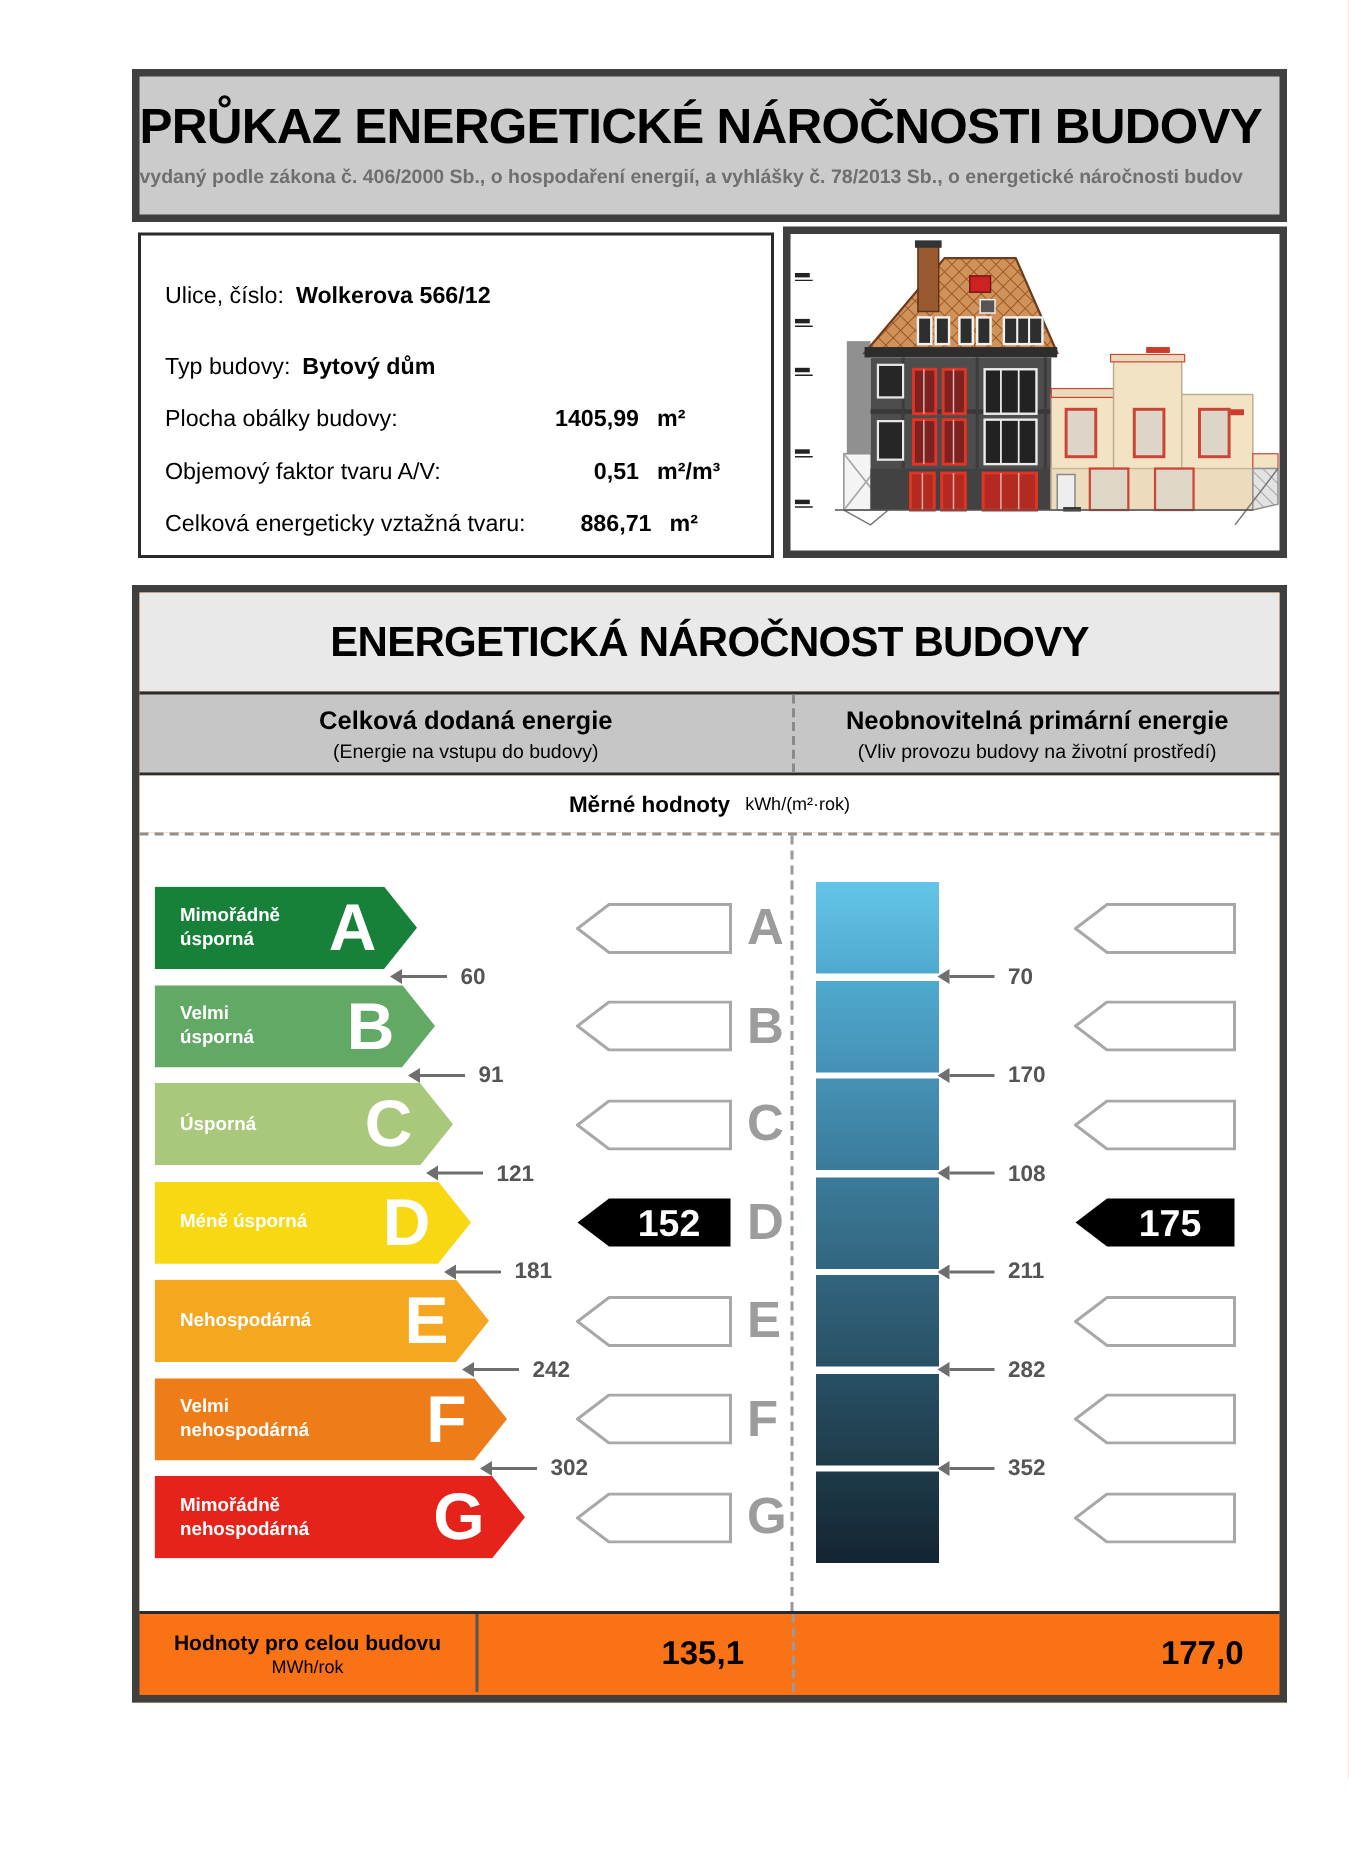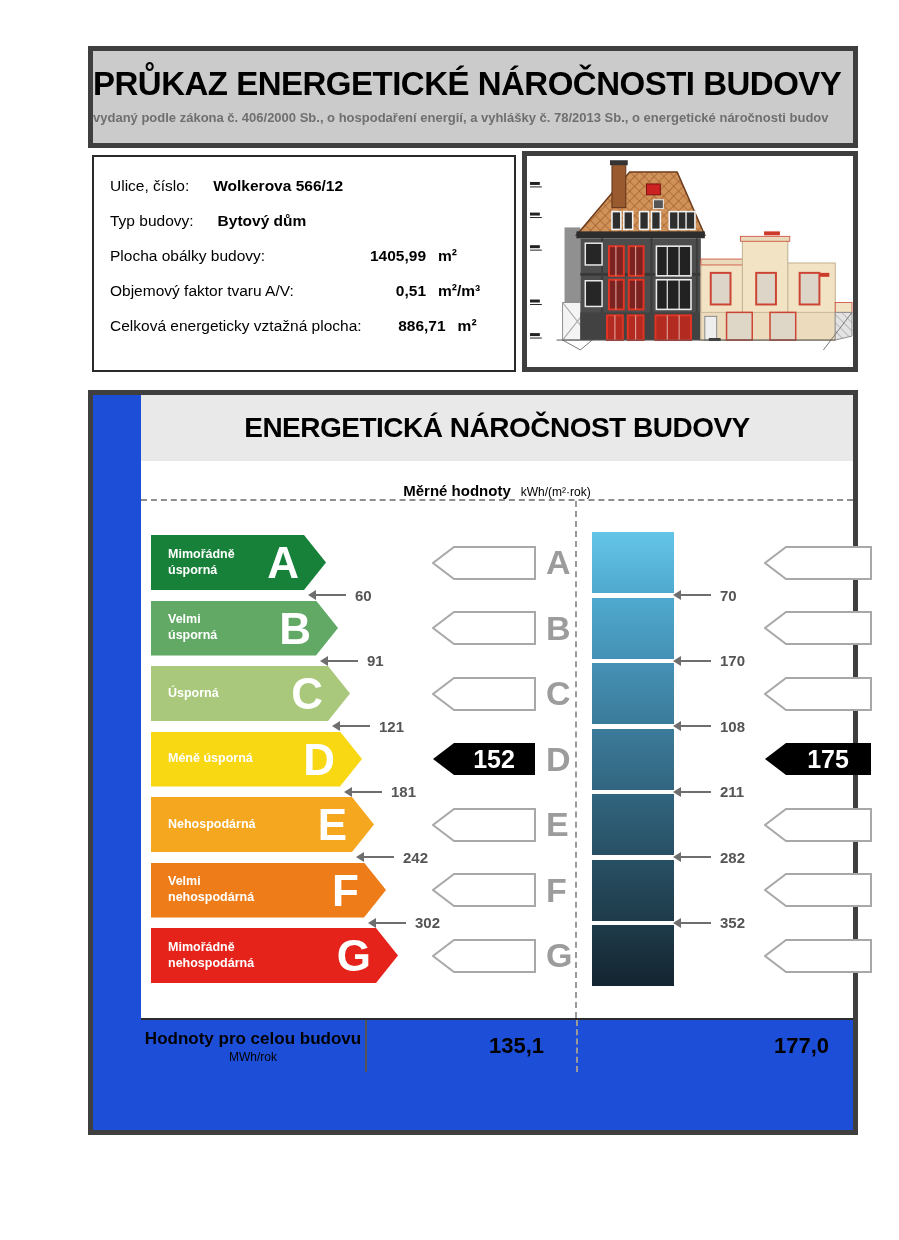--- a/index.html
+++ b/index.html
@@ -14,41 +14,41 @@
   .header-sub{margin-top:7px;font-size:13px;font-weight:bold;color:#6f6f6f;}
 
   
   .info-box{position:absolute;left:92px;top:155px;width:424px;height:217px;
             background:#fff;border:2px solid #2a2a2a;padding:20px 16px 0 16px;}
   .info-row{display:grid;grid-template-columns:1fr 84px 72px;align-items:baseline;
             height:35px;font-size:15.5px;}
   .info-row .lbl{white-space:pre;}
   .info-row .val{font-weight:bold;text-align:right;white-space:pre;}
   .info-row .unit{font-weight:bold;padding-left:12px;}
-  .info-row.inline{display:flex;gap:24px;}
+  .info-row.inline{display:flex;gap:8px;margin-top:12px;}
   .info-row.inline .val{text-align:left;}
 
   .image-box{position:absolute;left:522px;top:151px;width:336px;height:221px;
              background:#fff;border:5px solid #3f3f3f;}
   .image-box svg{display:block;width:100%;height:100%;}
 
   
   .panel{position:absolute;left:88px;top:390px;width:770px;height:745px;
-         border:5px solid #3f3f3f;background:#1d4ed8;padding-left:48px;}
+         border:5px solid #3f3f3f;background:#f97316;}
   .panel-title-band{height:66px;background:#e9e9e9;display:flex;align-items:center;justify-content:center;}
   .panel-title{font-size:28px;font-weight:bold;letter-spacing:-0.5px;}
 
   .col-headers{height:56px;background:#c6c6c6;border-top:2px solid #2b2b2b;border-bottom:2px solid #2b2b2b;
                display:grid;grid-template-columns:435px 1fr;}
   .col-head{display:flex;flex-direction:column;align-items:center;justify-content:center;}
   .col-head.right{border-left:2px dashed #8a8a8a;}
   .col-head .t{font-size:17px;font-weight:bold;}
   .col-head .s{font-size:13px;margin-top:2px;}
 
-  .measure-row{height:38px;display:flex;align-items:flex-end;justify-content:center;gap:10px;background:#fff;}
+  .measure-row{height:38px;display:flex;align-items:center;justify-content:center;gap:10px;background:#fff;}
   .measure-row .t{font-size:15px;font-weight:bold;}
   .measure-row .u{font-size:12px;}
 
   .chart{position:relative;height:519px;border-top:2px dashed #8f8f8f;background:#fff;}
   .v-divider{position:absolute;left:434px;top:0;bottom:0;border-left:2px dashed #9a9a9a;}
 
   .cls-arrow{position:absolute;left:10px;height:55px;display:flex;align-items:center;
              clip-path:polygon(0 0,calc(100% - 22px) 0,100% 50%,calc(100% - 22px) 100%,0 100%);}
   .cls-label{flex:1;padding-left:17px;color:#fff;font-weight:bold;font-size:12.5px;line-height:1.25;}
   .cls-letter{color:#fff;font-weight:bold;font-size:44px;margin-right:27px;line-height:55px;}
@@ -60,21 +60,21 @@
   .blue-block{position:absolute;left:451px;width:82px;height:61px;}
 
   .threshold{position:absolute;display:flex;align-items:center;height:16px;gap:9px;}
   .th-arrow{display:inline-block;width:30px;height:2px;background:#6e6e6e;position:relative;}
   .th-arrow::before{content:'';position:absolute;left:-8px;top:-4px;width:0;height:0;
                     border-right:8px solid #6e6e6e;border-top:5px solid transparent;border-bottom:5px solid transparent;}
   .th-num{font-weight:bold;font-size:15px;color:#555;}
 
   .totals-row{height:54px;border-top:2px solid #2b2b2b;display:grid;grid-template-columns:226px 209px 1fr;}
   .totals-label{border-right:2px solid #555;display:flex;flex-direction:column;align-items:center;justify-content:center;}
-  .totals-label .t{font-size:17px;font-weight:bold;}
+  .totals-label .t{font-size:14px;font-weight:bold;}
   .totals-label .u{font-size:12px;margin-top:1px;}
   .totals-val{display:flex;align-items:center;justify-content:flex-end;font-size:22px;font-weight:bold;}
   .totals-val.left{padding-right:32px;}
   .totals-val.right{border-left:2px dashed #9a9a9a;padding-right:24px;}
 </style>
 </head>
 <body>
 
 <div class="canvas">
 
@@ -96,21 +96,21 @@
        <span class="lbl">Plocha obálky budovy:</span>
        <span class="val">1405,99</span>
        <span class="unit">m²</span>
       </div>
       <div class="info-row">
        <span class="lbl">Objemový faktor tvaru A/V:</span>
        <span class="val">0,51</span>
        <span class="unit">m²/m³</span>
       </div>
       <div class="info-row">
-       <span class="lbl">Celková energeticky vztažná plocha:</span>
+       <span class="lbl">Celková energeticky vztažná tvaru:</span>
        <span class="val">886,71</span>
        <span class="unit">m²</span>
       </div>
     </div>
 
   <div class="image-box">
     <svg viewBox="0 0 330 213">
       <defs>
         <pattern id="tiles" width="7" height="7" patternUnits="userSpaceOnUse" patternTransform="rotate(45)">
           <rect width="7" height="7" fill="#cf9259"></rect>
@@ -229,20 +229,30 @@
       <polygon points="312,158 329,158 329,182 312,186" fill="url(#hatch)" stroke="#8f8f8f"></polygon>
       <line x1="329" y1="158" x2="300" y2="196" stroke="#777"></line>
       <line x1="30" y1="186" x2="312" y2="186" stroke="#555"></line>
     </svg>
   </div>
 
   <div class="panel">
     <div class="panel-title-band">
       <div class="panel-title">ENERGETICKÁ NÁROČNOST BUDOVY</div>
     </div>
+    <div class="col-headers">
+      <div class="col-head">
+        <span class="t">Celková dodaná energie</span>
+        <span class="s">(Energie na vstupu do budovy)</span>
+      </div>
+      <div class="col-head right">
+        <span class="t">Neobnovitelná primární energie</span>
+        <span class="s">(Vliv provozu budovy na životní prostředí)</span>
+      </div>
+    </div>
     <div class="measure-row">
       <span class="t">Měrné hodnoty</span>
       <span class="u">kWh/(m²·rok)</span>
     </div>
     <div class="chart" id="chart">
         <div class="v-divider"></div>
         <div class="cls-arrow" style="top:34px;width:175px;background:#17813a">
       <span class="cls-label">Mimořádně<br>úsporná</span>
       <span class="cls-letter">A</span>
         </div>

